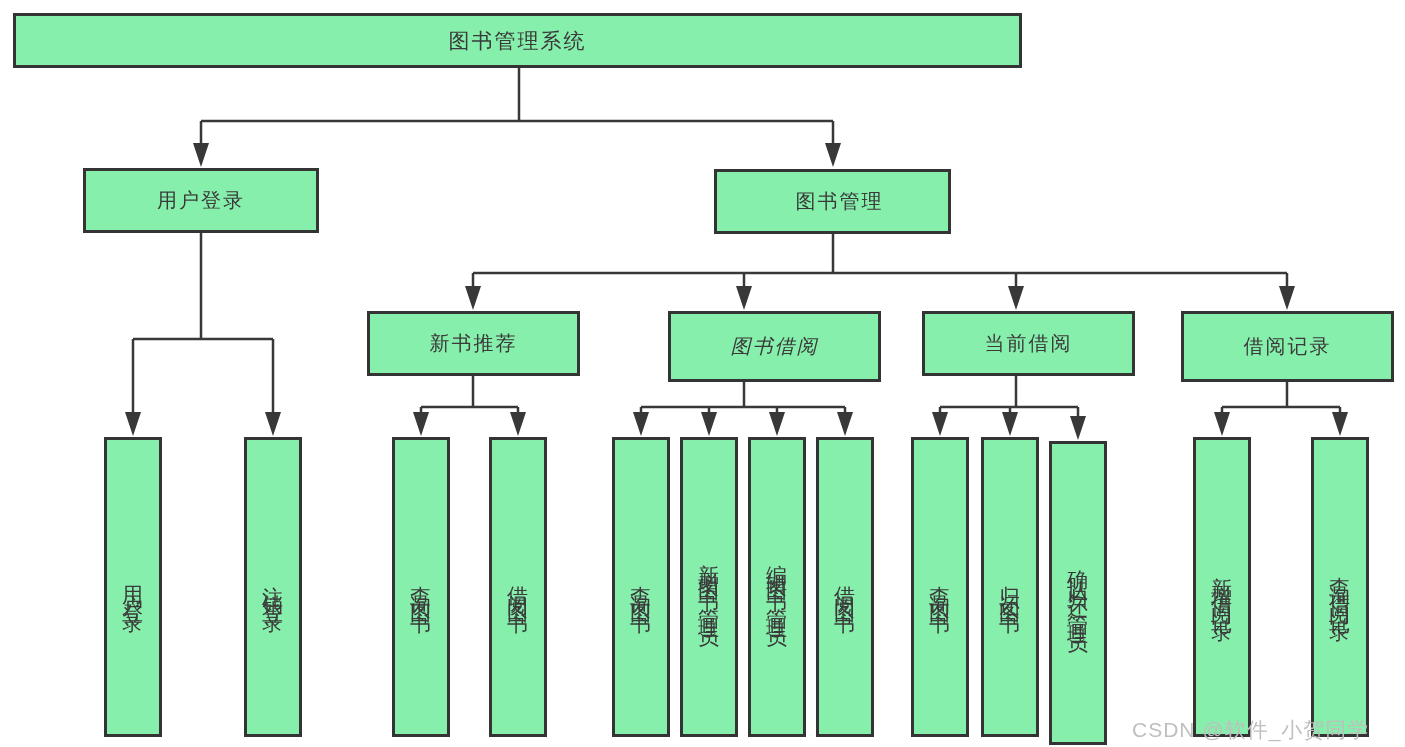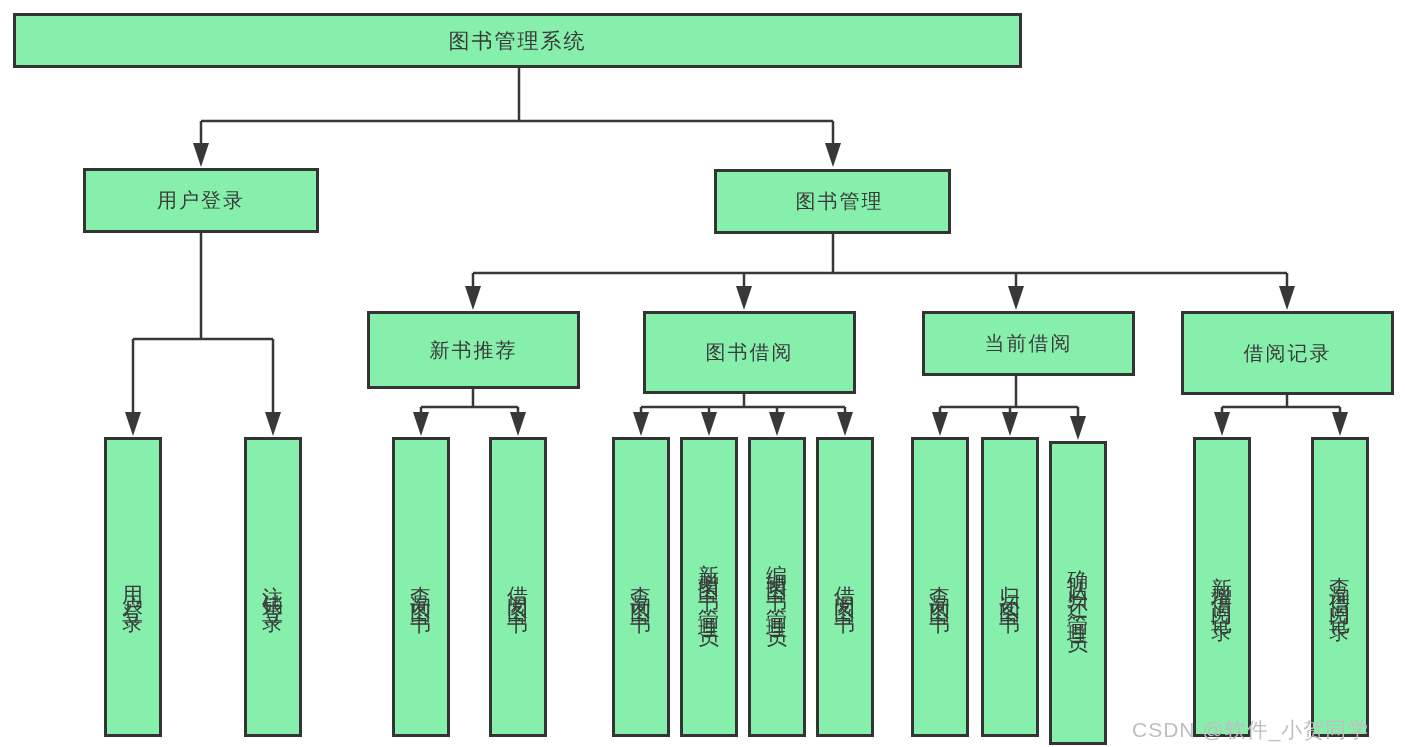--- a/index.html
+++ b/index.html
@@ -101,30 +101,30 @@
     <span class="label">图书管理系统</span>
   </div>
 
   <div class="box hbox" style="left:83px; top:168px; width:236px; height:65px;">
     <span class="label">用户登录</span>
   </div>
   <div class="box hbox" style="left:714px; top:169px; width:237px; height:65px;padding-left:14px;">
     <span class="label">图书管理</span>
   </div>
 
-  <div class="box hbox" style="left:367px; top:311px; width:213px; height:78px;">
+  <div class="box hbox" style="left:367px; top:311px; width:213px; height:65px;">
     <span class="label">新书推荐</span>
   </div>
-  <div class="box hbox" style="left:643px; top:311px; width:213px; height:83px;">
+  <div class="box hbox" style="left:668px; top:311px; width:213px; height:71px;font-style:italic;">
     <span class="label">图书借阅</span>
   </div>
   <div class="box hbox" style="left:910px; top:311px; width:213px; height:65px;margin-left:12px;">
     <span class="label">当前借阅</span>
   </div>
-  <div class="box hbox" style="left:1181px; top:311px; width:213px; height:84px;">
+  <div class="box hbox" style="left:1181px; top:311px; width:213px; height:71px;">
     <span class="label">借阅记录</span>
   </div>
 
   <div class="box vbox" style="left:104px; top:437px; width:58px; height:300px;">
     <span class="label">用户登录</span>
   </div>
   <div class="box vbox" style="left:244px; top:437px; width:58px; height:300px;">
     <span class="label">注销登录</span>
   </div>
 

